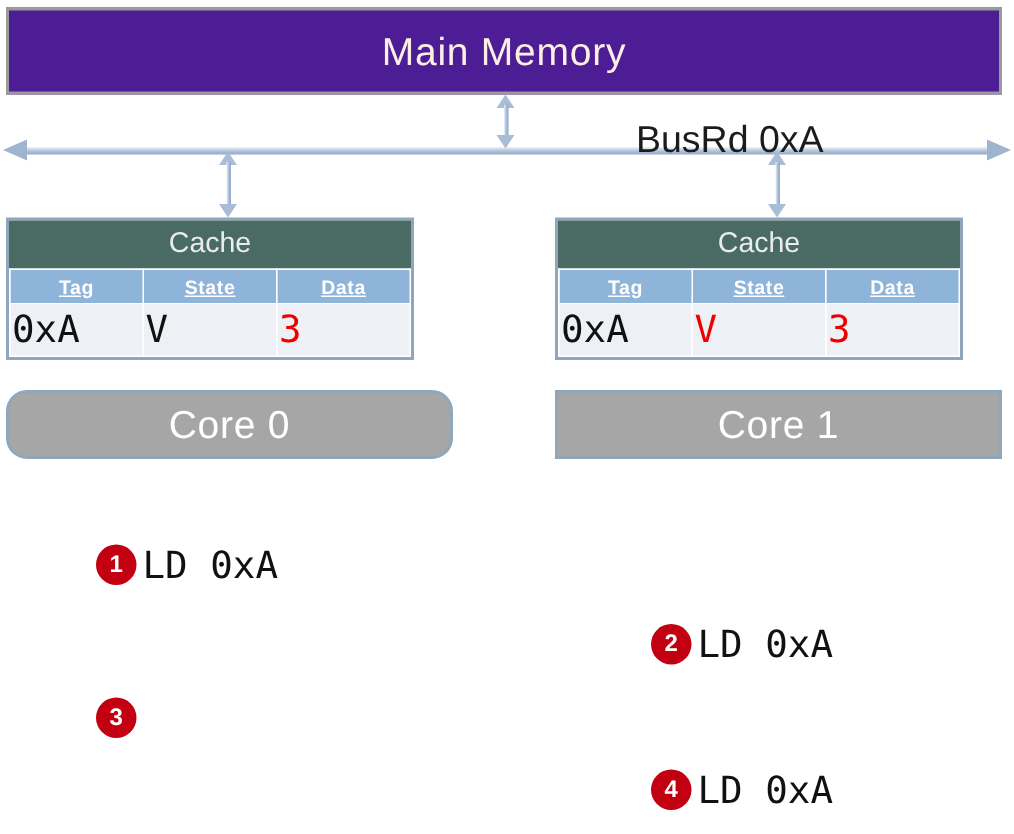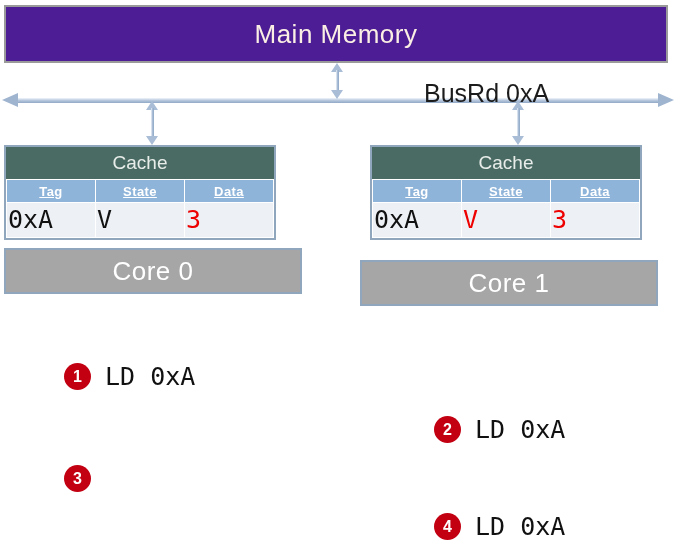--- a/index.html
+++ b/index.html
@@ -152,22 +152,22 @@
     position: absolute;
     width: 298px;
     height: 46px;
     box-sizing: border-box;
     background: #A6A6A6;
     border: 2px solid #8FA6BC;
     display: flex;
     align-items: center;
     justify-content: center;
   }
-  #core-block-0 { left: 4px; top: 248px; }
-  #core-block-1 { left: 360px; top: 260px; }
+  #core-block-0 { left: 4px; top: 260px; border-radius: 14px; }
+  #core-block-1 { left: 370px; top: 260px; }
   .core-block .label {
     color: #ffffff;
     font-size: 26px;
     letter-spacing: 0.5px;
   }
 
   
   .step {
     position: absolute;
     display: flex;
@@ -180,21 +180,21 @@
     background: #C20012;
     color: #ffffff;
     font-size: 16px;
     font-weight: bold;
     display: flex;
     align-items: center;
     justify-content: center;
     flex: 0 0 auto;
   }
   .step .text {
-    margin-left: 14px;
+    margin-left: 4px;
     font-family: "DejaVu Sans Mono", monospace;
     font-size: 25px;
     color: #111111;
     white-space: pre;
   }
   #step-1 { left: 64px; top: 362px; }
   #step-2 { left: 434px; top: 415px; }
   #step-3 { left: 64px; top: 465px; }
   #step-4 { left: 434px; top: 512px; }
 </style>

